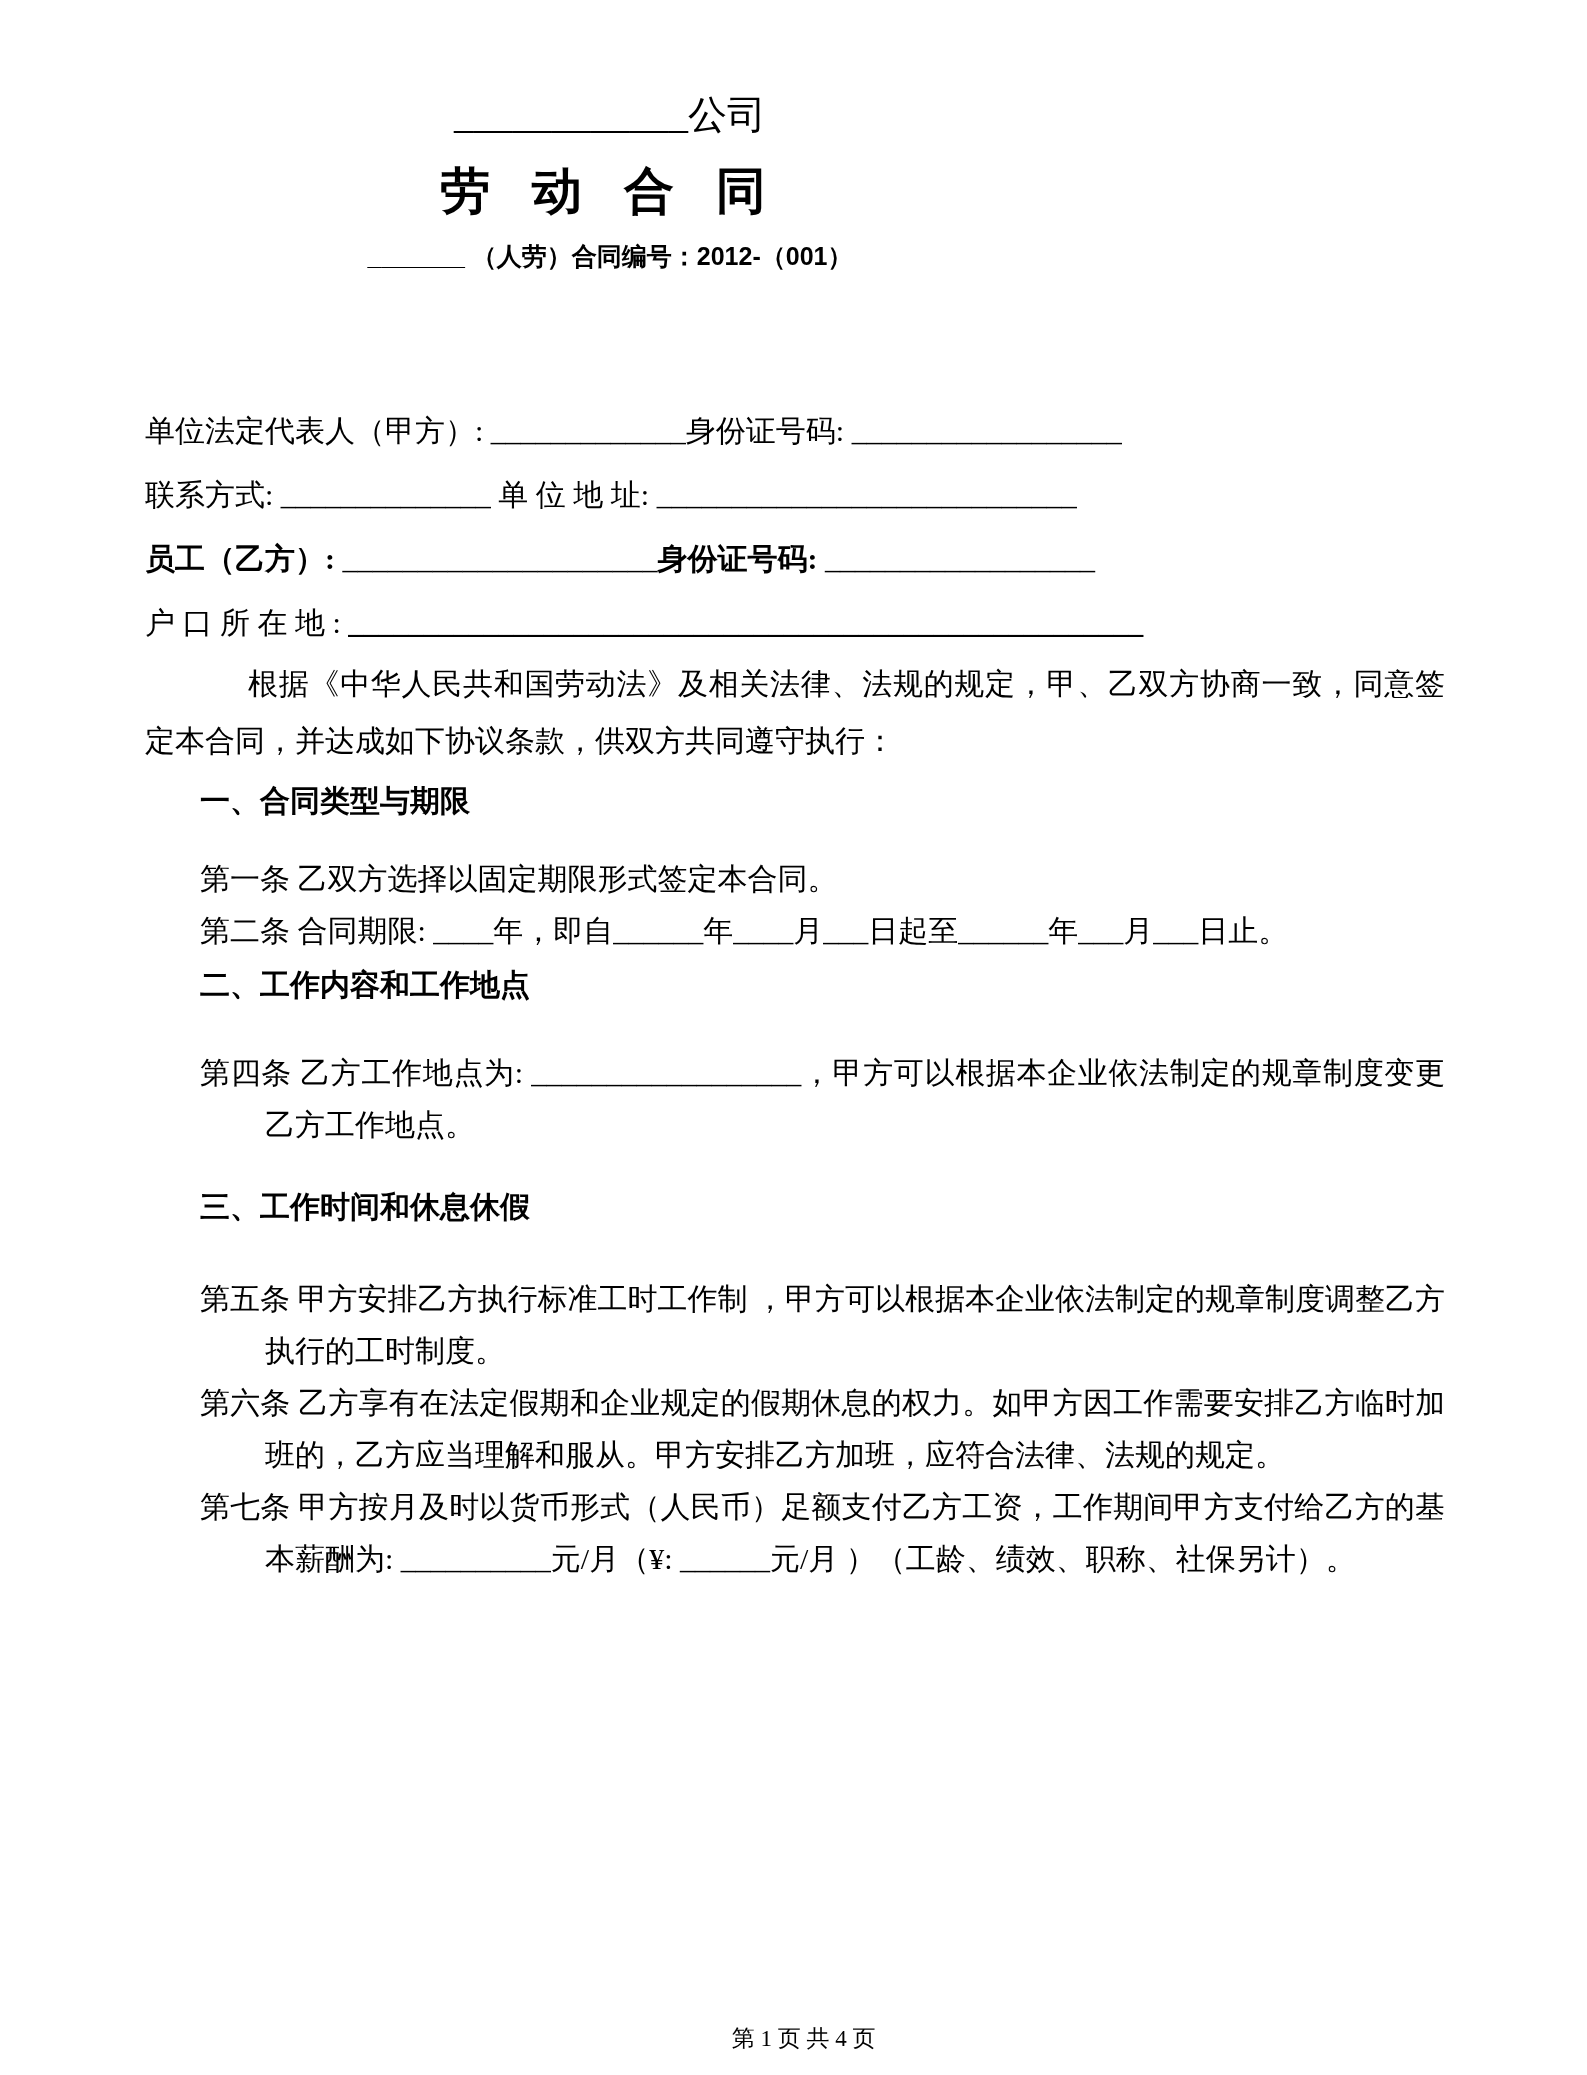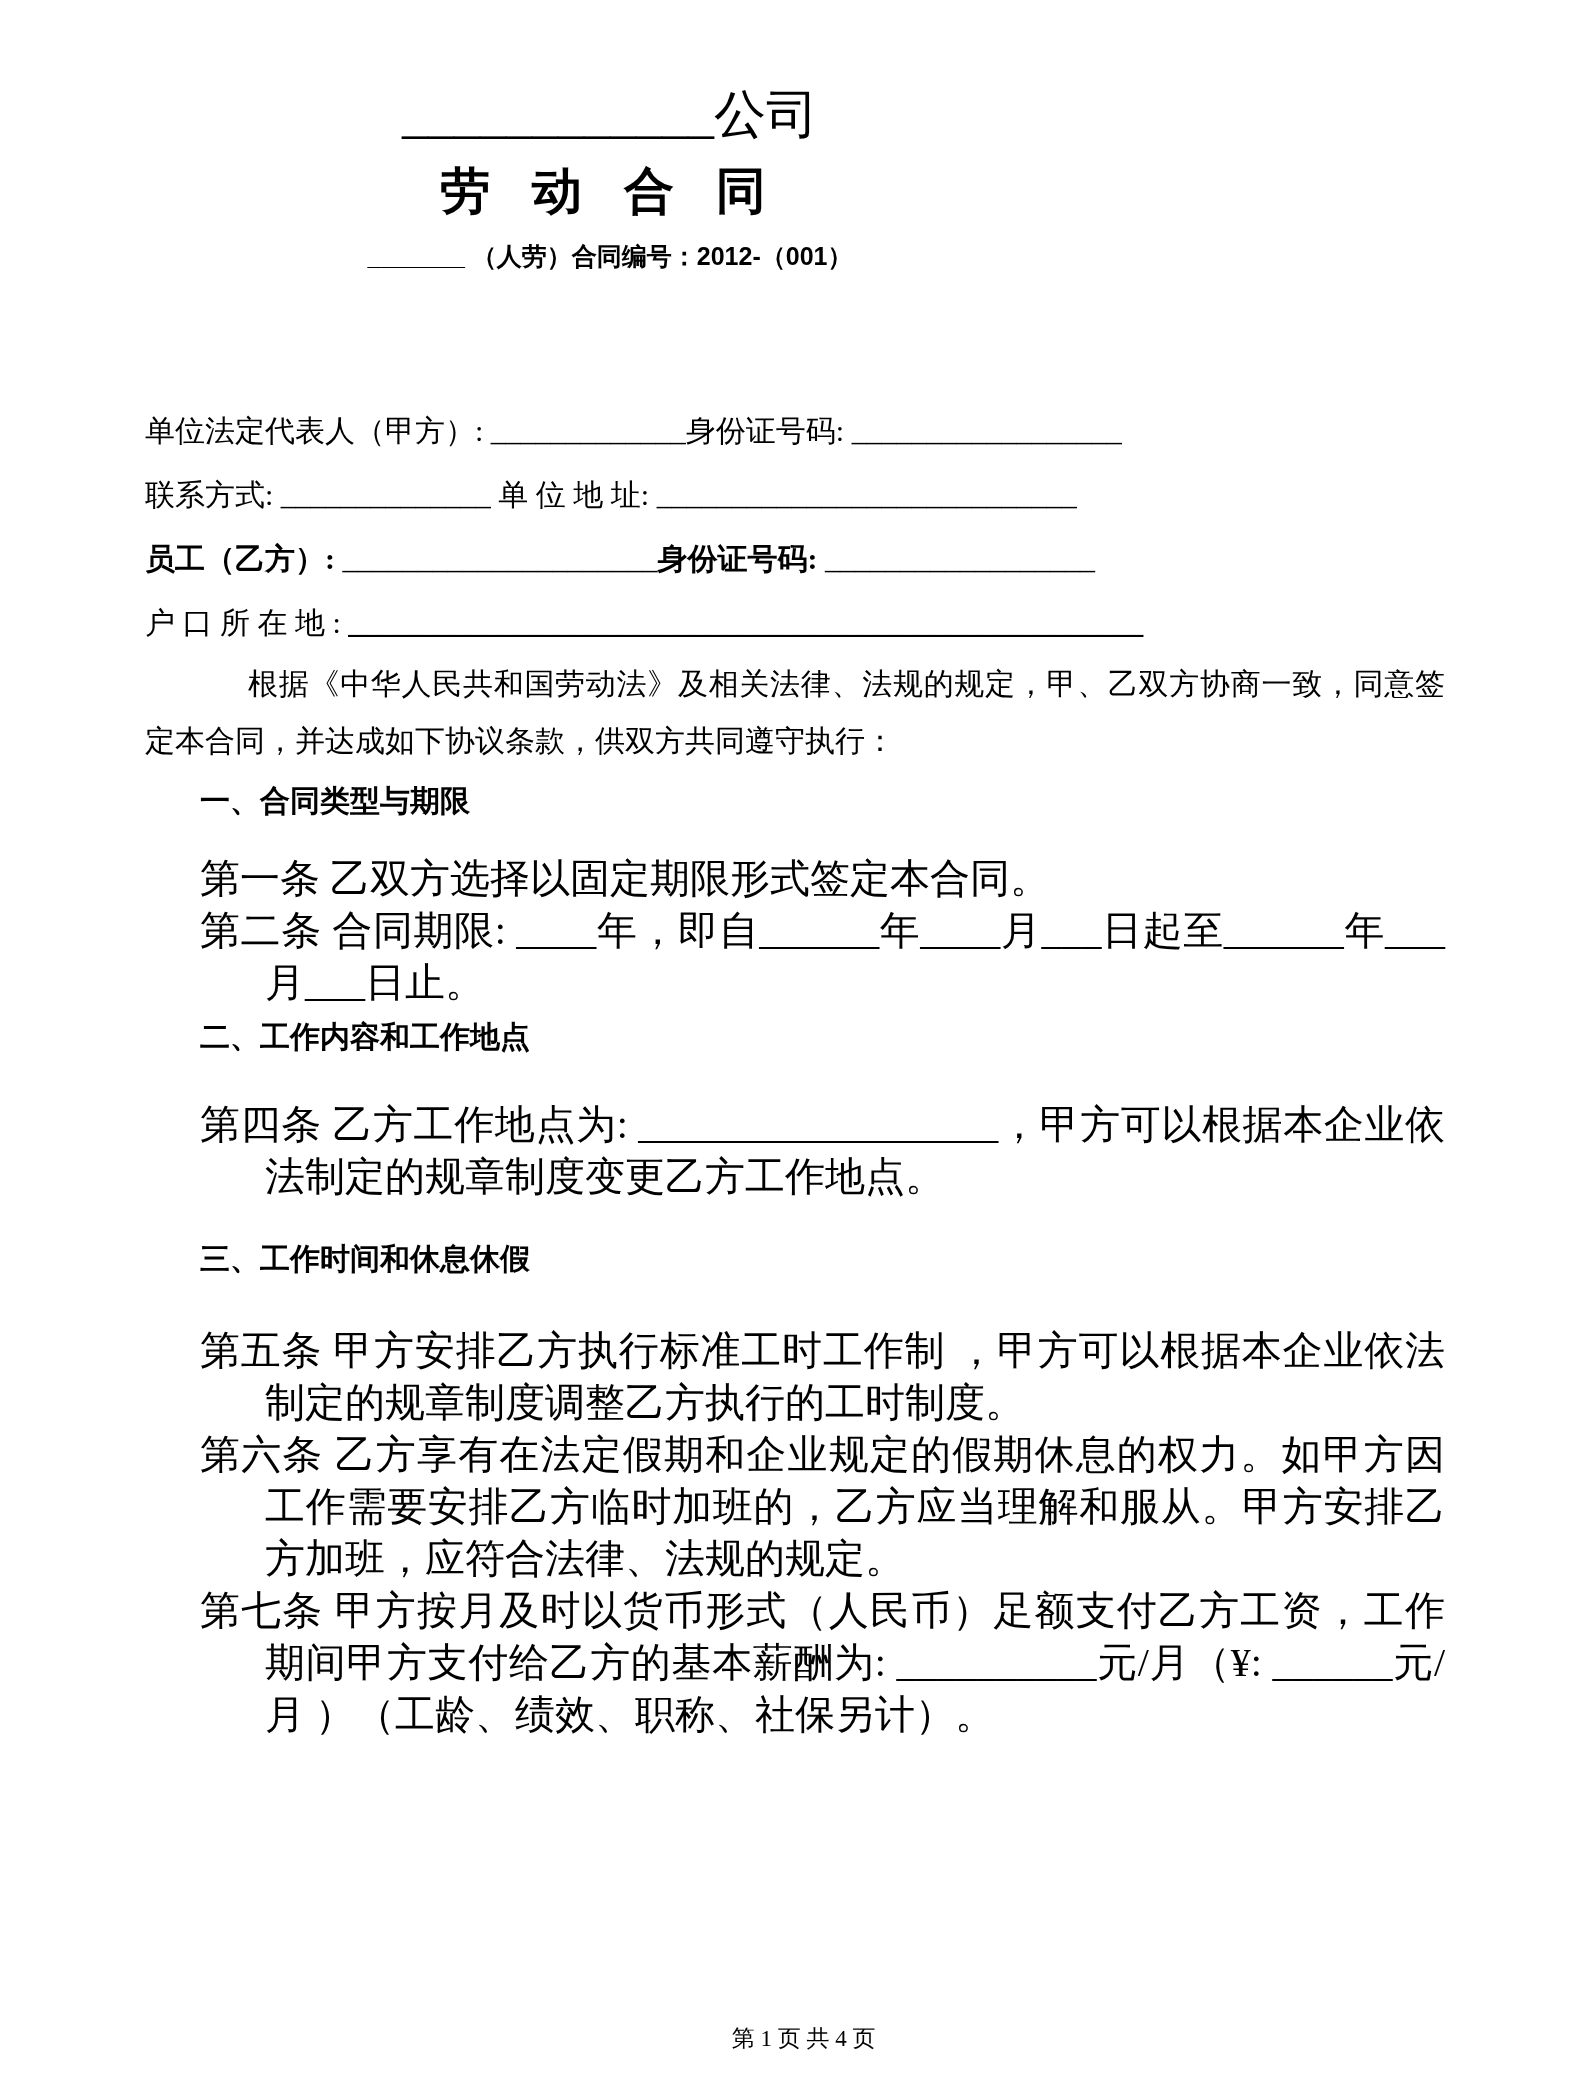--- a/index.html
+++ b/index.html
@@ -11,21 +11,21 @@
     background: #ffffff;
     color: #000000;
     font-family: "Liberation Serif", "DejaVu Serif", serif;
     box-sizing: border-box;
     padding: 85px 142px 0 145px;
     overflow: hidden;
   }
   
   .header-block { width: 930px; text-align: center; }
   .company-line {
-    font-size: 52px;
+    font-size: 39px;
     line-height: 60px;
     white-space: nowrap;
   }
   .doc-title {
     margin-top: 14px;
     font-family: "Liberation Sans", "DejaVu Sans", sans-serif;
     font-weight: bold;
     font-size: 50px;
     line-height: 64px;
     letter-spacing: 14px;
@@ -56,21 +56,21 @@
   .sec-heading {
     margin: 0 0 0 55px;
     font-family: "Liberation Sans", "DejaVu Sans", sans-serif;
     font-weight: bold;
     font-size: 30px;
     line-height: 52px;
   }
   .article {
     margin: 0 0 0 120px;
     text-indent: -65px;
-    font-size: 40px;
+    font-size: 30px;
     line-height: 52px;
     text-align: justify;
   }
   .h1 { margin-top: 6px;  margin-bottom: 26px; }
   .h2 { margin-top: 2px;  margin-bottom: 36px; }
   .h3 { margin-top: 30px; margin-bottom: 40px; }
   .h4 { margin-top: 44px; margin-bottom: 34px; }
   .a4 { margin-bottom: 0; }
   
   .page-footer {

